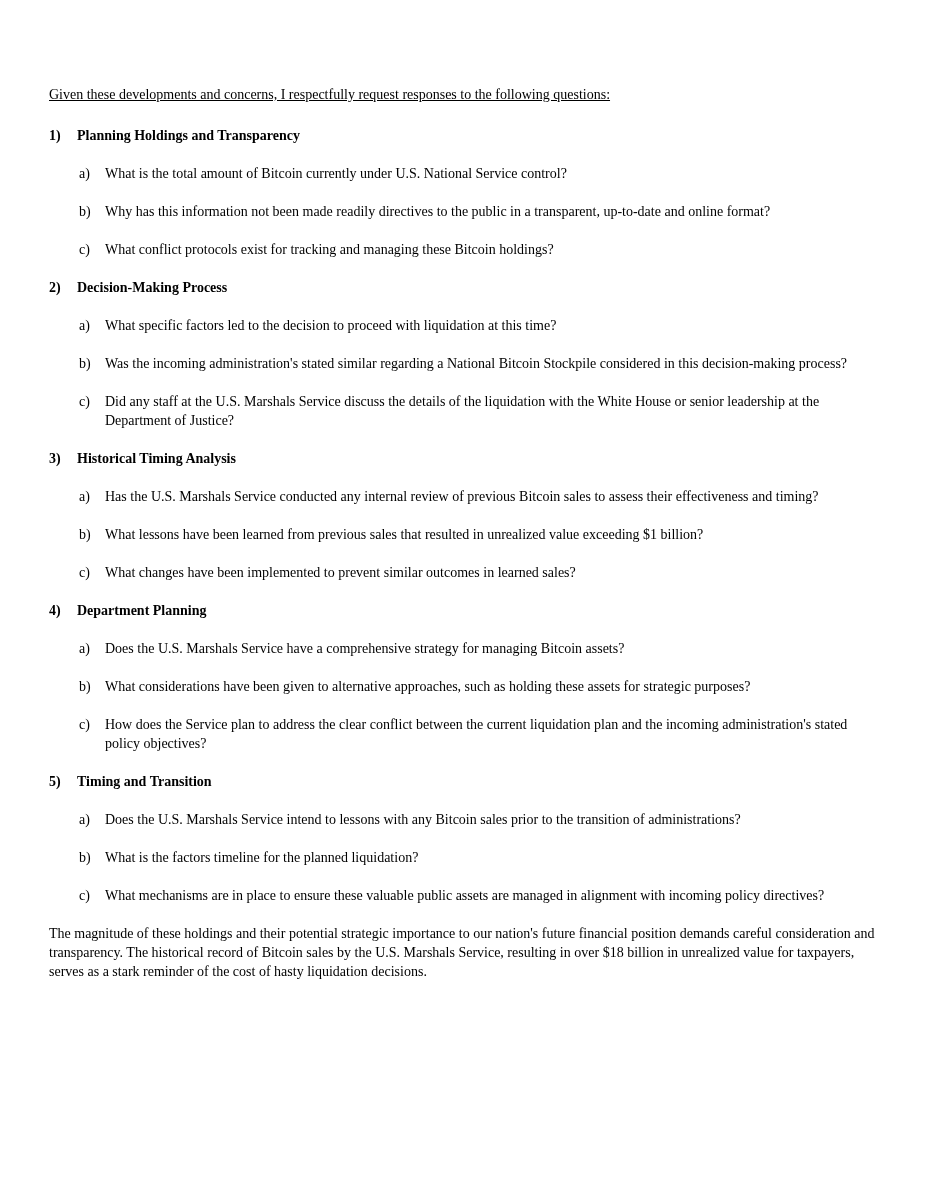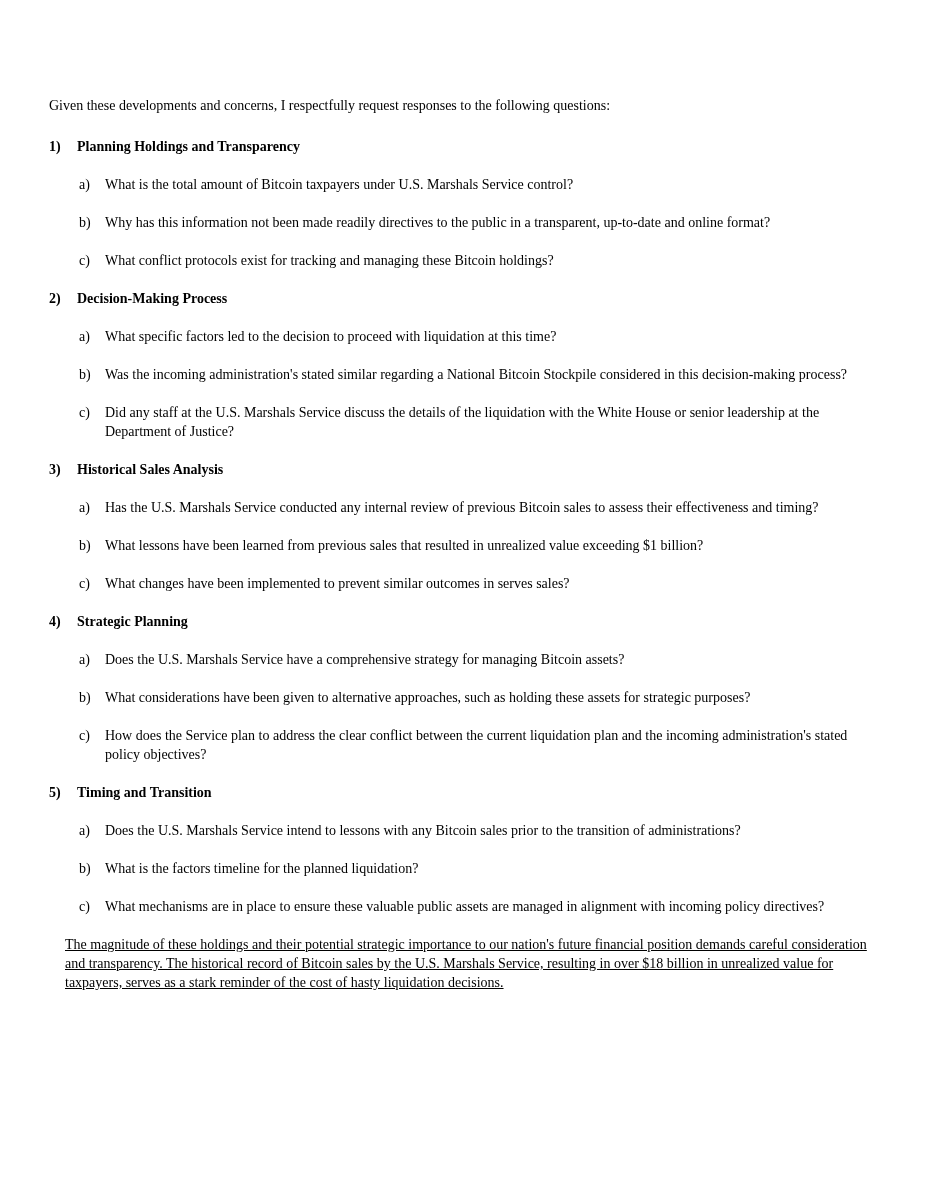--- a/index.html
+++ b/index.html
@@ -13,21 +13,22 @@
     height: 1199px;
     background: #ffffff;
     box-sizing: border-box;
     padding: 85px 49px 0 49px;
     font-family: "Liberation Serif", "DejaVu Serif", serif;
     font-size: 14px;
     line-height: 19px;
     color: #000000;
   }
   .intro {
-    margin: 11px 0 22px 0;
+    margin: 0 0 22px 0;
+    text-decoration: underline;
   }
   .section {
     margin: 0;
   }
   .section-header {
     display: flex;
     font-weight: bold;
     margin: 0 0 19px 0;
   }
   .sec-num {
@@ -43,39 +44,38 @@
     display: flex;
     margin: 0 0 19px 0;
   }
   .item-letter {
     flex: 0 0 26px;
   }
   .item-text {
     flex: 1;
   }
   .closing {
-    margin: 16px;
-    text-decoration: underline;
+    margin: 0;
   }
 </style>
 </head>
 <body>
 
 <div class="page">
   <p class="intro">Given these developments and concerns, I respectfully request responses to the following questions:</p>
   <div id="sections">
   <div class="section">
     <div class="section-header">
       <span class="sec-num">1)</span>
       <span class="sec-title">Planning Holdings and Transparency</span>
     </div>
     <div class="items">
   <div class="item">
     <span class="item-letter">a)</span>
-    <span class="item-text">What is the total amount of Bitcoin taxpayers under U.S. Marshals Service control?</span>
+    <span class="item-text">What is the total amount of Bitcoin currently under U.S. National Service control?</span>
   </div>
 
   <div class="item">
     <span class="item-letter">b)</span>
     <span class="item-text">Why has this information not been made readily directives to the public in a transparent, up-to-date and online format?</span>
   </div>
 
   <div class="item">
     <span class="item-letter">c)</span>
     <span class="item-text">What conflict protocols exist for tracking and managing these Bitcoin holdings?</span>
@@ -102,44 +102,44 @@
   <div class="item">
     <span class="item-letter">c)</span>
     <span class="item-text">Did any staff at the U.S. Marshals Service discuss the details of the liquidation with the White House or senior leadership at the Department of Justice?</span>
   </div>
 </div>
   </div>
 
   <div class="section">
     <div class="section-header">
       <span class="sec-num">3)</span>
-      <span class="sec-title">Historical Sales Analysis</span>
+      <span class="sec-title">Historical Timing Analysis</span>
     </div>
     <div class="items">
   <div class="item">
     <span class="item-letter">a)</span>
     <span class="item-text">Has the U.S. Marshals Service conducted any internal review of previous Bitcoin sales to assess their effectiveness and timing?</span>
   </div>
 
   <div class="item">
     <span class="item-letter">b)</span>
     <span class="item-text">What lessons have been learned from previous sales that resulted in unrealized value exceeding $1 billion?</span>
   </div>
 
   <div class="item">
     <span class="item-letter">c)</span>
-    <span class="item-text">What changes have been implemented to prevent similar outcomes in serves sales?</span>
+    <span class="item-text">What changes have been implemented to prevent similar outcomes in learned sales?</span>
   </div>
 </div>
   </div>
 
   <div class="section">
     <div class="section-header">
       <span class="sec-num">4)</span>
-      <span class="sec-title">Strategic Planning</span>
+      <span class="sec-title">Department Planning</span>
     </div>
     <div class="items">
   <div class="item">
     <span class="item-letter">a)</span>
     <span class="item-text">Does the U.S. Marshals Service have a comprehensive strategy for managing Bitcoin assets?</span>
   </div>
 
   <div class="item">
     <span class="item-letter">b)</span>
     <span class="item-text">What considerations have been given to alternative approaches, such as holding these assets for strategic purposes?</span>

